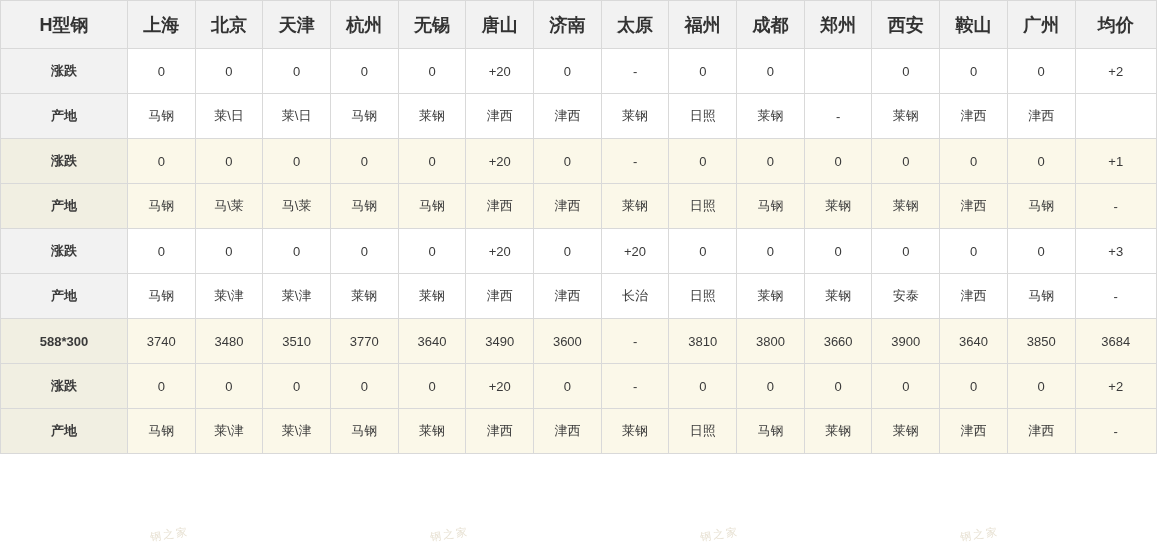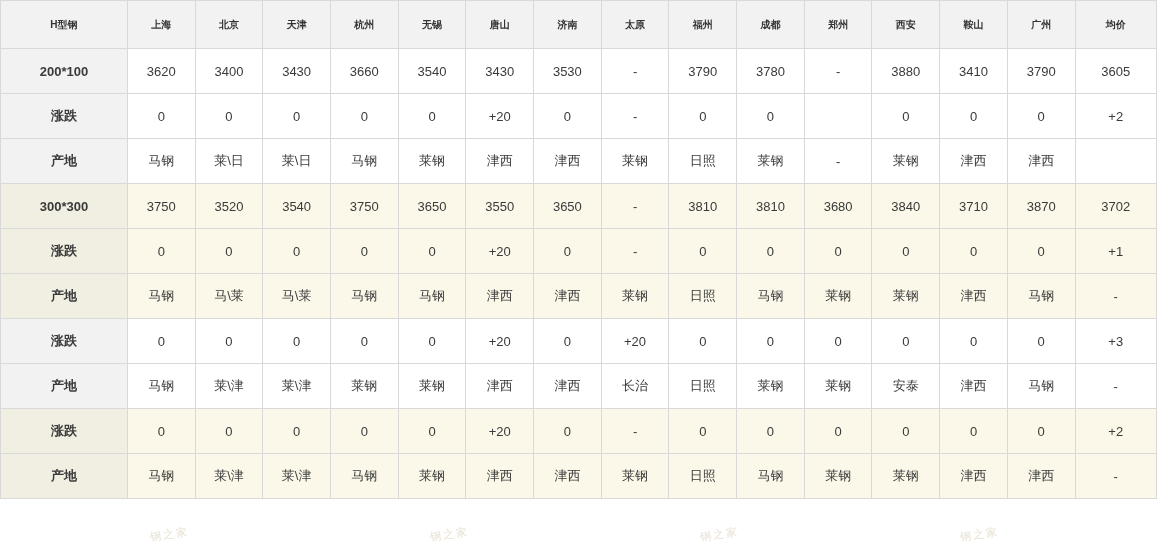--- a/index.html
+++ b/index.html
@@ -40,21 +40,21 @@
   
   col.c-label { width: 120px; }
   col.c-city  { width: 64px; }
   col.c-avg   { width: 77px; }
 
   
   tr.header-row td {
     background: #f2f2f2;
     font-weight: bold;
     color: #333333;
-    font-size: 10px;
+    font-size: 18px;
     height: 48px;
   }
   
   td.row-label {
     background: #f2f2f2;
     font-weight: bold;
     color: #333333;
     font-size: 13.5px;
   }
   
@@ -124,162 +124,144 @@
           <td>太原</td>
           <td>福州</td>
           <td>成都</td>
           <td>郑州</td>
           <td>西安</td>
           <td>鞍山</td>
           <td>广州</td>
           <td>均价</td>
         </tr>
         <tr>
-          <td class="row-label">200*100</td>
-          <td class="value-cell">3620</td>
-          <td class="value-cell">3400</td>
-          <td class="value-cell">3430</td>
-          <td class="value-cell">3660</td>
-          <td class="value-cell">3540</td>
-          <td class="value-cell">3430</td>
-          <td class="value-cell">3530</td>
-          <td class="value-cell dash">-</td>
-          <td class="value-cell">3790</td>
-          <td class="value-cell">3780</td>
-          <td class="value-cell dash">-</td>
-          <td class="value-cell">3880</td>
-          <td class="value-cell">3410</td>
-          <td class="value-cell">3790</td>
-          <td class="value-cell">3605</td>
+          <td class="row-label">涨跌</td>
+          <td class="value-cell">0</td>
+          <td class="value-cell">0</td>
+          <td class="value-cell">0</td>
+          <td class="value-cell">0</td>
+          <td class="value-cell">0</td>
+          <td class="value-cell">+20</td>
+          <td class="value-cell">0</td>
+          <td class="value-cell dash">-</td>
+          <td class="value-cell">0</td>
+          <td class="value-cell">0</td>
+          <td class="value-cell"></td>
+          <td class="value-cell">0</td>
+          <td class="value-cell">0</td>
+          <td class="value-cell">0</td>
+          <td class="value-cell">+2</td>
+        </tr>
+        <tr>
+          <td class="row-label">产地</td>
+          <td class="value-cell">马钢</td>
+          <td class="value-cell">莱\日</td>
+          <td class="value-cell">莱\日</td>
+          <td class="value-cell">马钢</td>
+          <td class="value-cell">莱钢</td>
+          <td class="value-cell">津西</td>
+          <td class="value-cell">津西</td>
+          <td class="value-cell">莱钢</td>
+          <td class="value-cell">日照</td>
+          <td class="value-cell">莱钢</td>
+          <td class="value-cell dash">-</td>
+          <td class="value-cell">莱钢</td>
+          <td class="value-cell">津西</td>
+          <td class="value-cell">津西</td>
+          <td class="value-cell"></td>
+        </tr>
+        <tr class="tinted">
+          <td class="row-label">涨跌</td>
+          <td class="value-cell">0</td>
+          <td class="value-cell">0</td>
+          <td class="value-cell">0</td>
+          <td class="value-cell">0</td>
+          <td class="value-cell">0</td>
+          <td class="value-cell">+20</td>
+          <td class="value-cell">0</td>
+          <td class="value-cell dash">-</td>
+          <td class="value-cell">0</td>
+          <td class="value-cell">0</td>
+          <td class="value-cell">0</td>
+          <td class="value-cell">0</td>
+          <td class="value-cell">0</td>
+          <td class="value-cell">0</td>
+          <td class="value-cell">+1</td>
+        </tr>
+        <tr class="tinted">
+          <td class="row-label">产地</td>
+          <td class="value-cell">马钢</td>
+          <td class="value-cell">马\莱</td>
+          <td class="value-cell">马\莱</td>
+          <td class="value-cell">马钢</td>
+          <td class="value-cell">马钢</td>
+          <td class="value-cell">津西</td>
+          <td class="value-cell">津西</td>
+          <td class="value-cell">莱钢</td>
+          <td class="value-cell">日照</td>
+          <td class="value-cell">马钢</td>
+          <td class="value-cell">莱钢</td>
+          <td class="value-cell">莱钢</td>
+          <td class="value-cell">津西</td>
+          <td class="value-cell">马钢</td>
+          <td class="value-cell dash">-</td>
         </tr>
         <tr>
           <td class="row-label">涨跌</td>
           <td class="value-cell">0</td>
           <td class="value-cell">0</td>
           <td class="value-cell">0</td>
           <td class="value-cell">0</td>
           <td class="value-cell">0</td>
           <td class="value-cell">+20</td>
           <td class="value-cell">0</td>
-          <td class="value-cell dash">-</td>
-          <td class="value-cell">0</td>
-          <td class="value-cell">0</td>
-          <td class="value-cell"></td>
-          <td class="value-cell">0</td>
-          <td class="value-cell">0</td>
-          <td class="value-cell">0</td>
-          <td class="value-cell">+2</td>
+          <td class="value-cell">+20</td>
+          <td class="value-cell">0</td>
+          <td class="value-cell">0</td>
+          <td class="value-cell">0</td>
+          <td class="value-cell">0</td>
+          <td class="value-cell">0</td>
+          <td class="value-cell">0</td>
+          <td class="value-cell">+3</td>
         </tr>
         <tr>
           <td class="row-label">产地</td>
           <td class="value-cell">马钢</td>
-          <td class="value-cell">莱\日</td>
-          <td class="value-cell">莱\日</td>
-          <td class="value-cell">马钢</td>
-          <td class="value-cell">莱钢</td>
-          <td class="value-cell">津西</td>
-          <td class="value-cell">津西</td>
-          <td class="value-cell">莱钢</td>
-          <td class="value-cell">日照</td>
-          <td class="value-cell">莱钢</td>
-          <td class="value-cell dash">-</td>
-          <td class="value-cell">莱钢</td>
-          <td class="value-cell">津西</td>
-          <td class="value-cell">津西</td>
-          <td class="value-cell"></td>
-        </tr>
-        <tr class="tinted">
-          <td class="row-label">300*300</td>
-          <td class="value-cell">3750</td>
-          <td class="value-cell">3520</td>
-          <td class="value-cell">3540</td>
-          <td class="value-cell">3750</td>
-          <td class="value-cell">3650</td>
-          <td class="value-cell">3550</td>
-          <td class="value-cell">3650</td>
-          <td class="value-cell dash">-</td>
-          <td class="value-cell">3810</td>
-          <td class="value-cell">3810</td>
-          <td class="value-cell">3680</td>
-          <td class="value-cell">3840</td>
-          <td class="value-cell">3710</td>
-          <td class="value-cell">3870</td>
-          <td class="value-cell">3702</td>
-        </tr>
-        <tr class="tinted">
-          <td class="row-label">涨跌</td>
-          <td class="value-cell">0</td>
-          <td class="value-cell">0</td>
-          <td class="value-cell">0</td>
-          <td class="value-cell">0</td>
-          <td class="value-cell">0</td>
-          <td class="value-cell">+20</td>
-          <td class="value-cell">0</td>
-          <td class="value-cell dash">-</td>
-          <td class="value-cell">0</td>
-          <td class="value-cell">0</td>
-          <td class="value-cell">0</td>
-          <td class="value-cell">0</td>
-          <td class="value-cell">0</td>
-          <td class="value-cell">0</td>
-          <td class="value-cell">+1</td>
-        </tr>
-        <tr class="tinted">
-          <td class="row-label">产地</td>
-          <td class="value-cell">马钢</td>
-          <td class="value-cell">马\莱</td>
-          <td class="value-cell">马\莱</td>
-          <td class="value-cell">马钢</td>
-          <td class="value-cell">马钢</td>
-          <td class="value-cell">津西</td>
-          <td class="value-cell">津西</td>
-          <td class="value-cell">莱钢</td>
-          <td class="value-cell">日照</td>
-          <td class="value-cell">马钢</td>
-          <td class="value-cell">莱钢</td>
-          <td class="value-cell">莱钢</td>
-          <td class="value-cell">津西</td>
-          <td class="value-cell">马钢</td>
-          <td class="value-cell dash">-</td>
-        </tr>
-        <tr>
-          <td class="row-label">涨跌</td>
-          <td class="value-cell">0</td>
-          <td class="value-cell">0</td>
-          <td class="value-cell">0</td>
-          <td class="value-cell">0</td>
-          <td class="value-cell">0</td>
-          <td class="value-cell">+20</td>
-          <td class="value-cell">0</td>
-          <td class="value-cell">+20</td>
-          <td class="value-cell">0</td>
-          <td class="value-cell">0</td>
-          <td class="value-cell">0</td>
-          <td class="value-cell">0</td>
-          <td class="value-cell">0</td>
-          <td class="value-cell">0</td>
-          <td class="value-cell">+3</td>
-        </tr>
-        <tr>
-          <td class="row-label">产地</td>
-          <td class="value-cell">马钢</td>
           <td class="value-cell">莱\津</td>
           <td class="value-cell">莱\津</td>
           <td class="value-cell">莱钢</td>
           <td class="value-cell">莱钢</td>
           <td class="value-cell">津西</td>
           <td class="value-cell">津西</td>
           <td class="value-cell">长治</td>
           <td class="value-cell">日照</td>
           <td class="value-cell">莱钢</td>
           <td class="value-cell">莱钢</td>
           <td class="value-cell">安泰</td>
           <td class="value-cell">津西</td>
           <td class="value-cell">马钢</td>
           <td class="value-cell dash">-</td>
+        </tr>
+        <tr class="tinted">
+          <td class="row-label">588*300</td>
+          <td class="value-cell">3740</td>
+          <td class="value-cell">3480</td>
+          <td class="value-cell">3510</td>
+          <td class="value-cell">3770</td>
+          <td class="value-cell">3640</td>
+          <td class="value-cell">3490</td>
+          <td class="value-cell">3600</td>
+          <td class="value-cell dash">-</td>
+          <td class="value-cell">3810</td>
+          <td class="value-cell">3800</td>
+          <td class="value-cell">3660</td>
+          <td class="value-cell">3900</td>
+          <td class="value-cell">3640</td>
+          <td class="value-cell">3850</td>
+          <td class="value-cell">3684</td>
         </tr>
         <tr class="tinted">
           <td class="row-label">涨跌</td>
           <td class="value-cell">0</td>
           <td class="value-cell">0</td>
           <td class="value-cell">0</td>
           <td class="value-cell">0</td>
           <td class="value-cell">0</td>
           <td class="value-cell">+20</td>
           <td class="value-cell">0</td>

